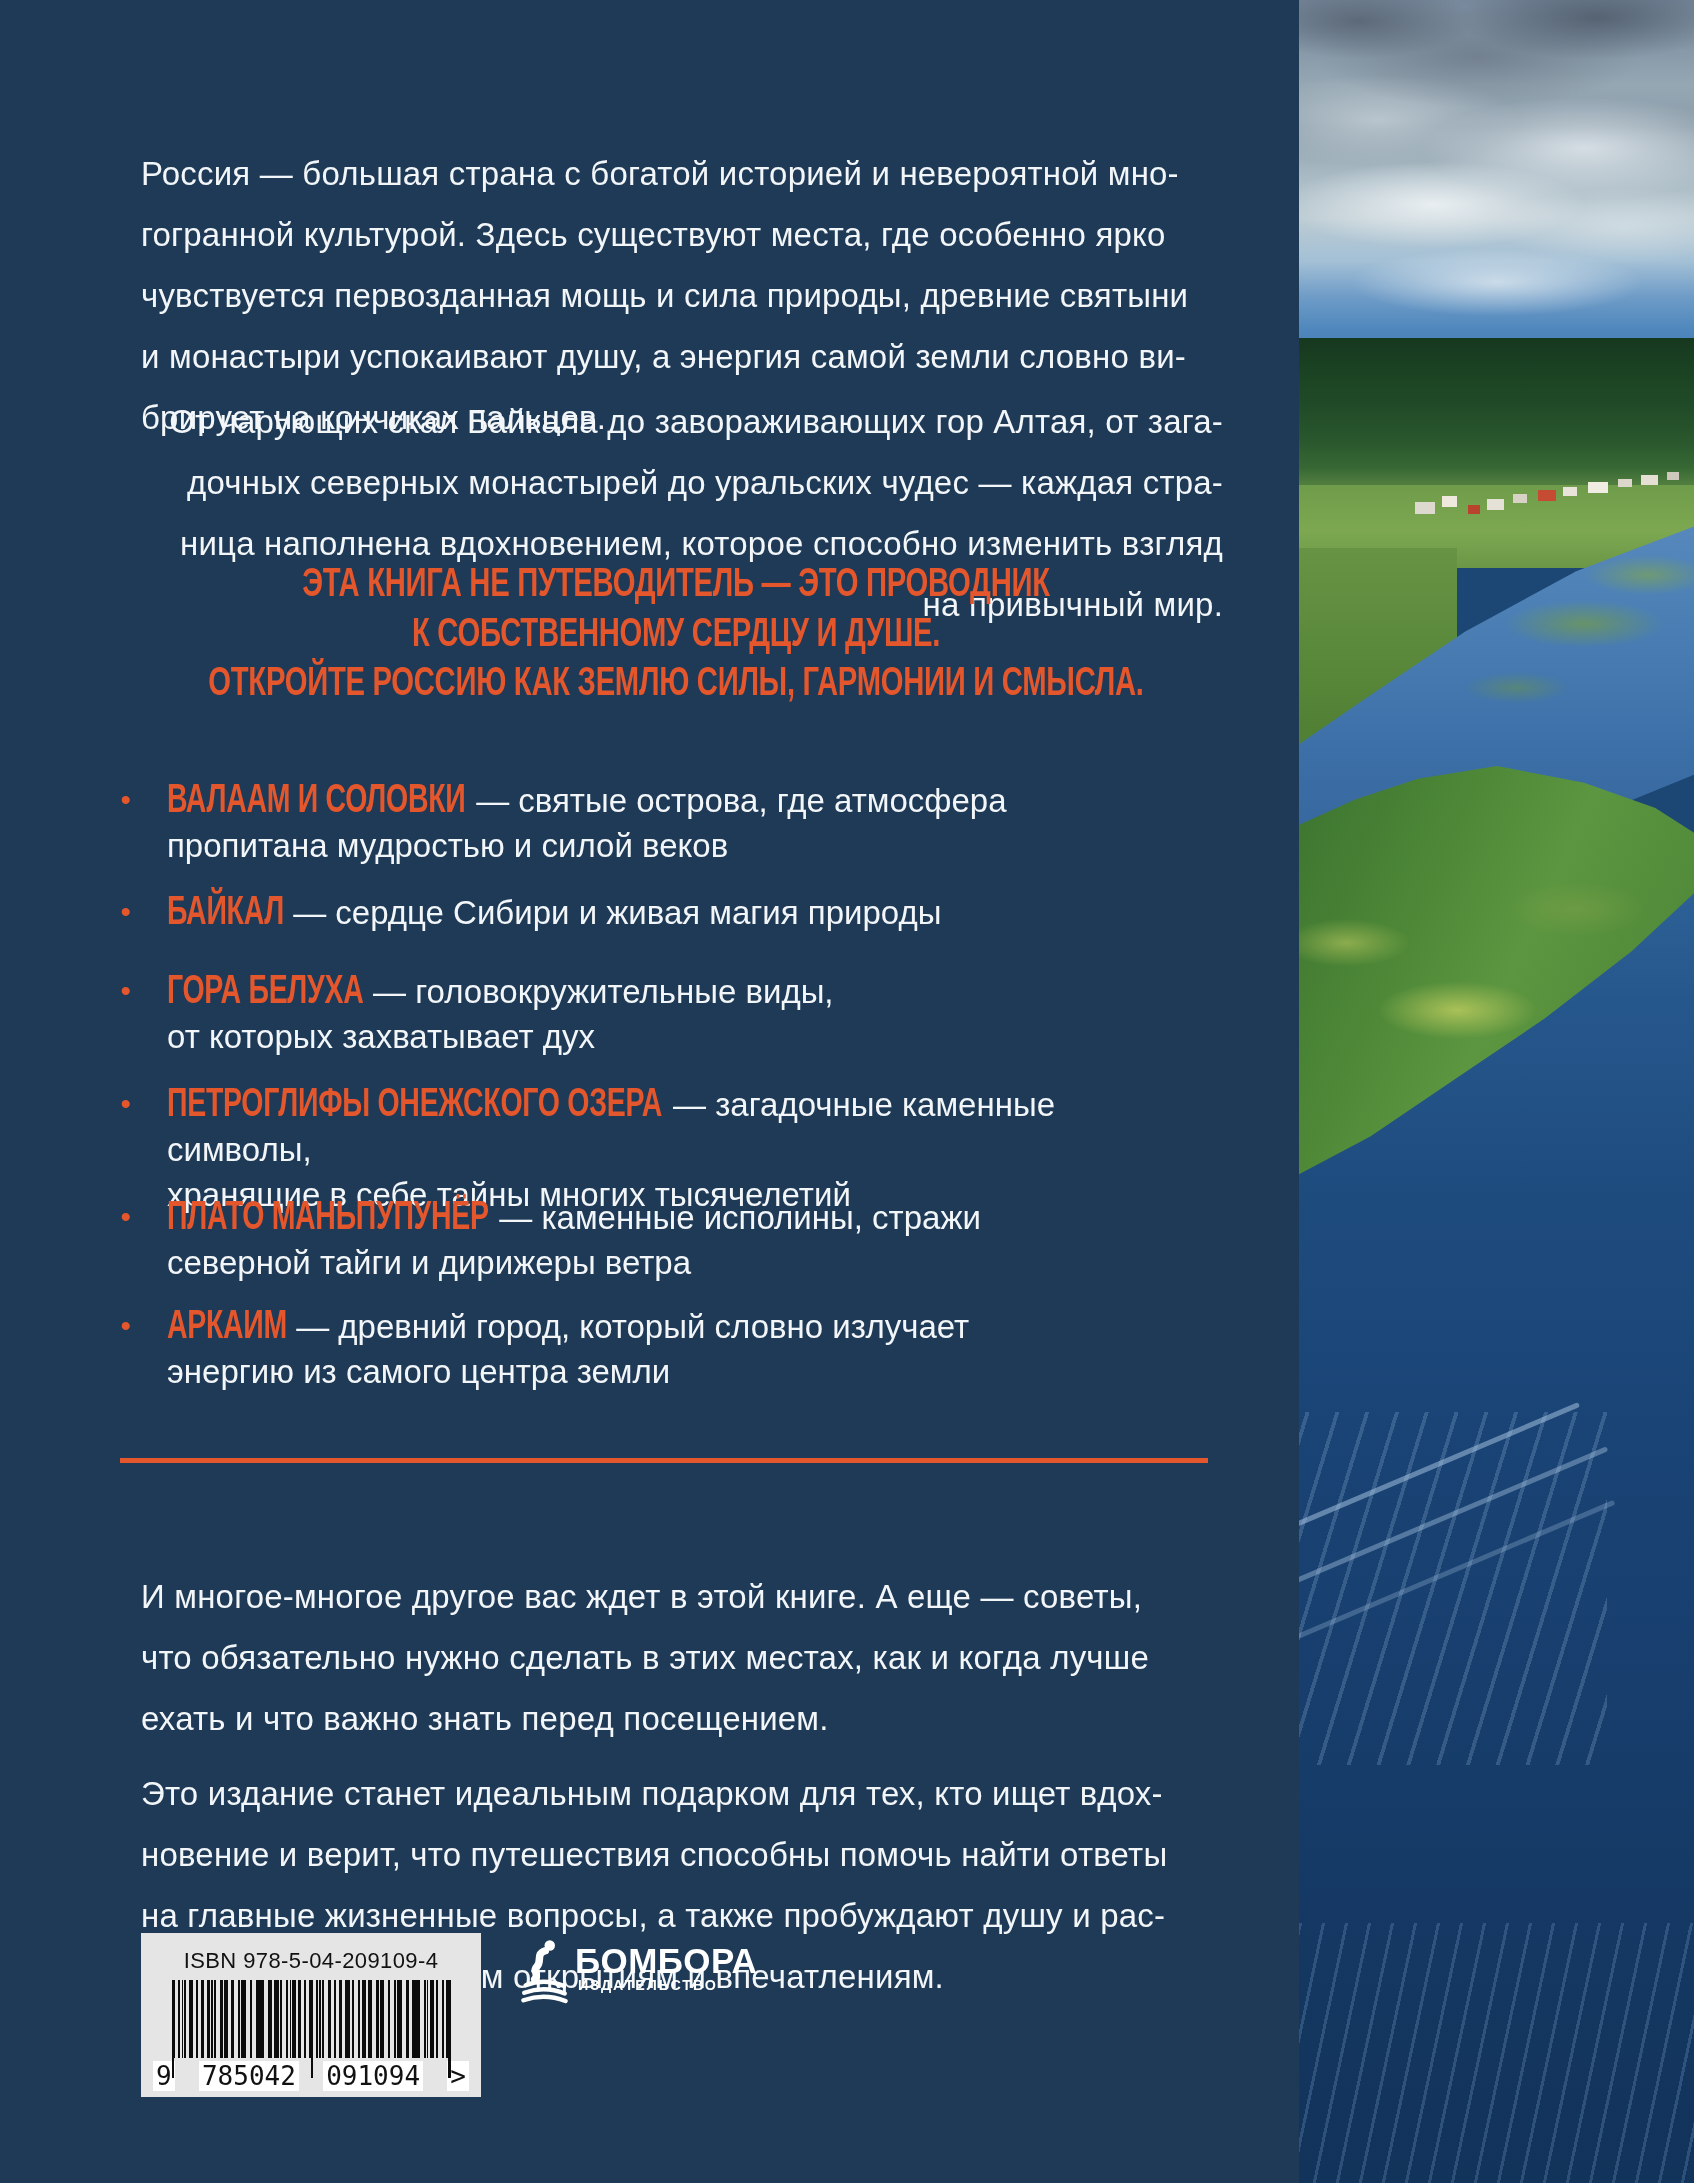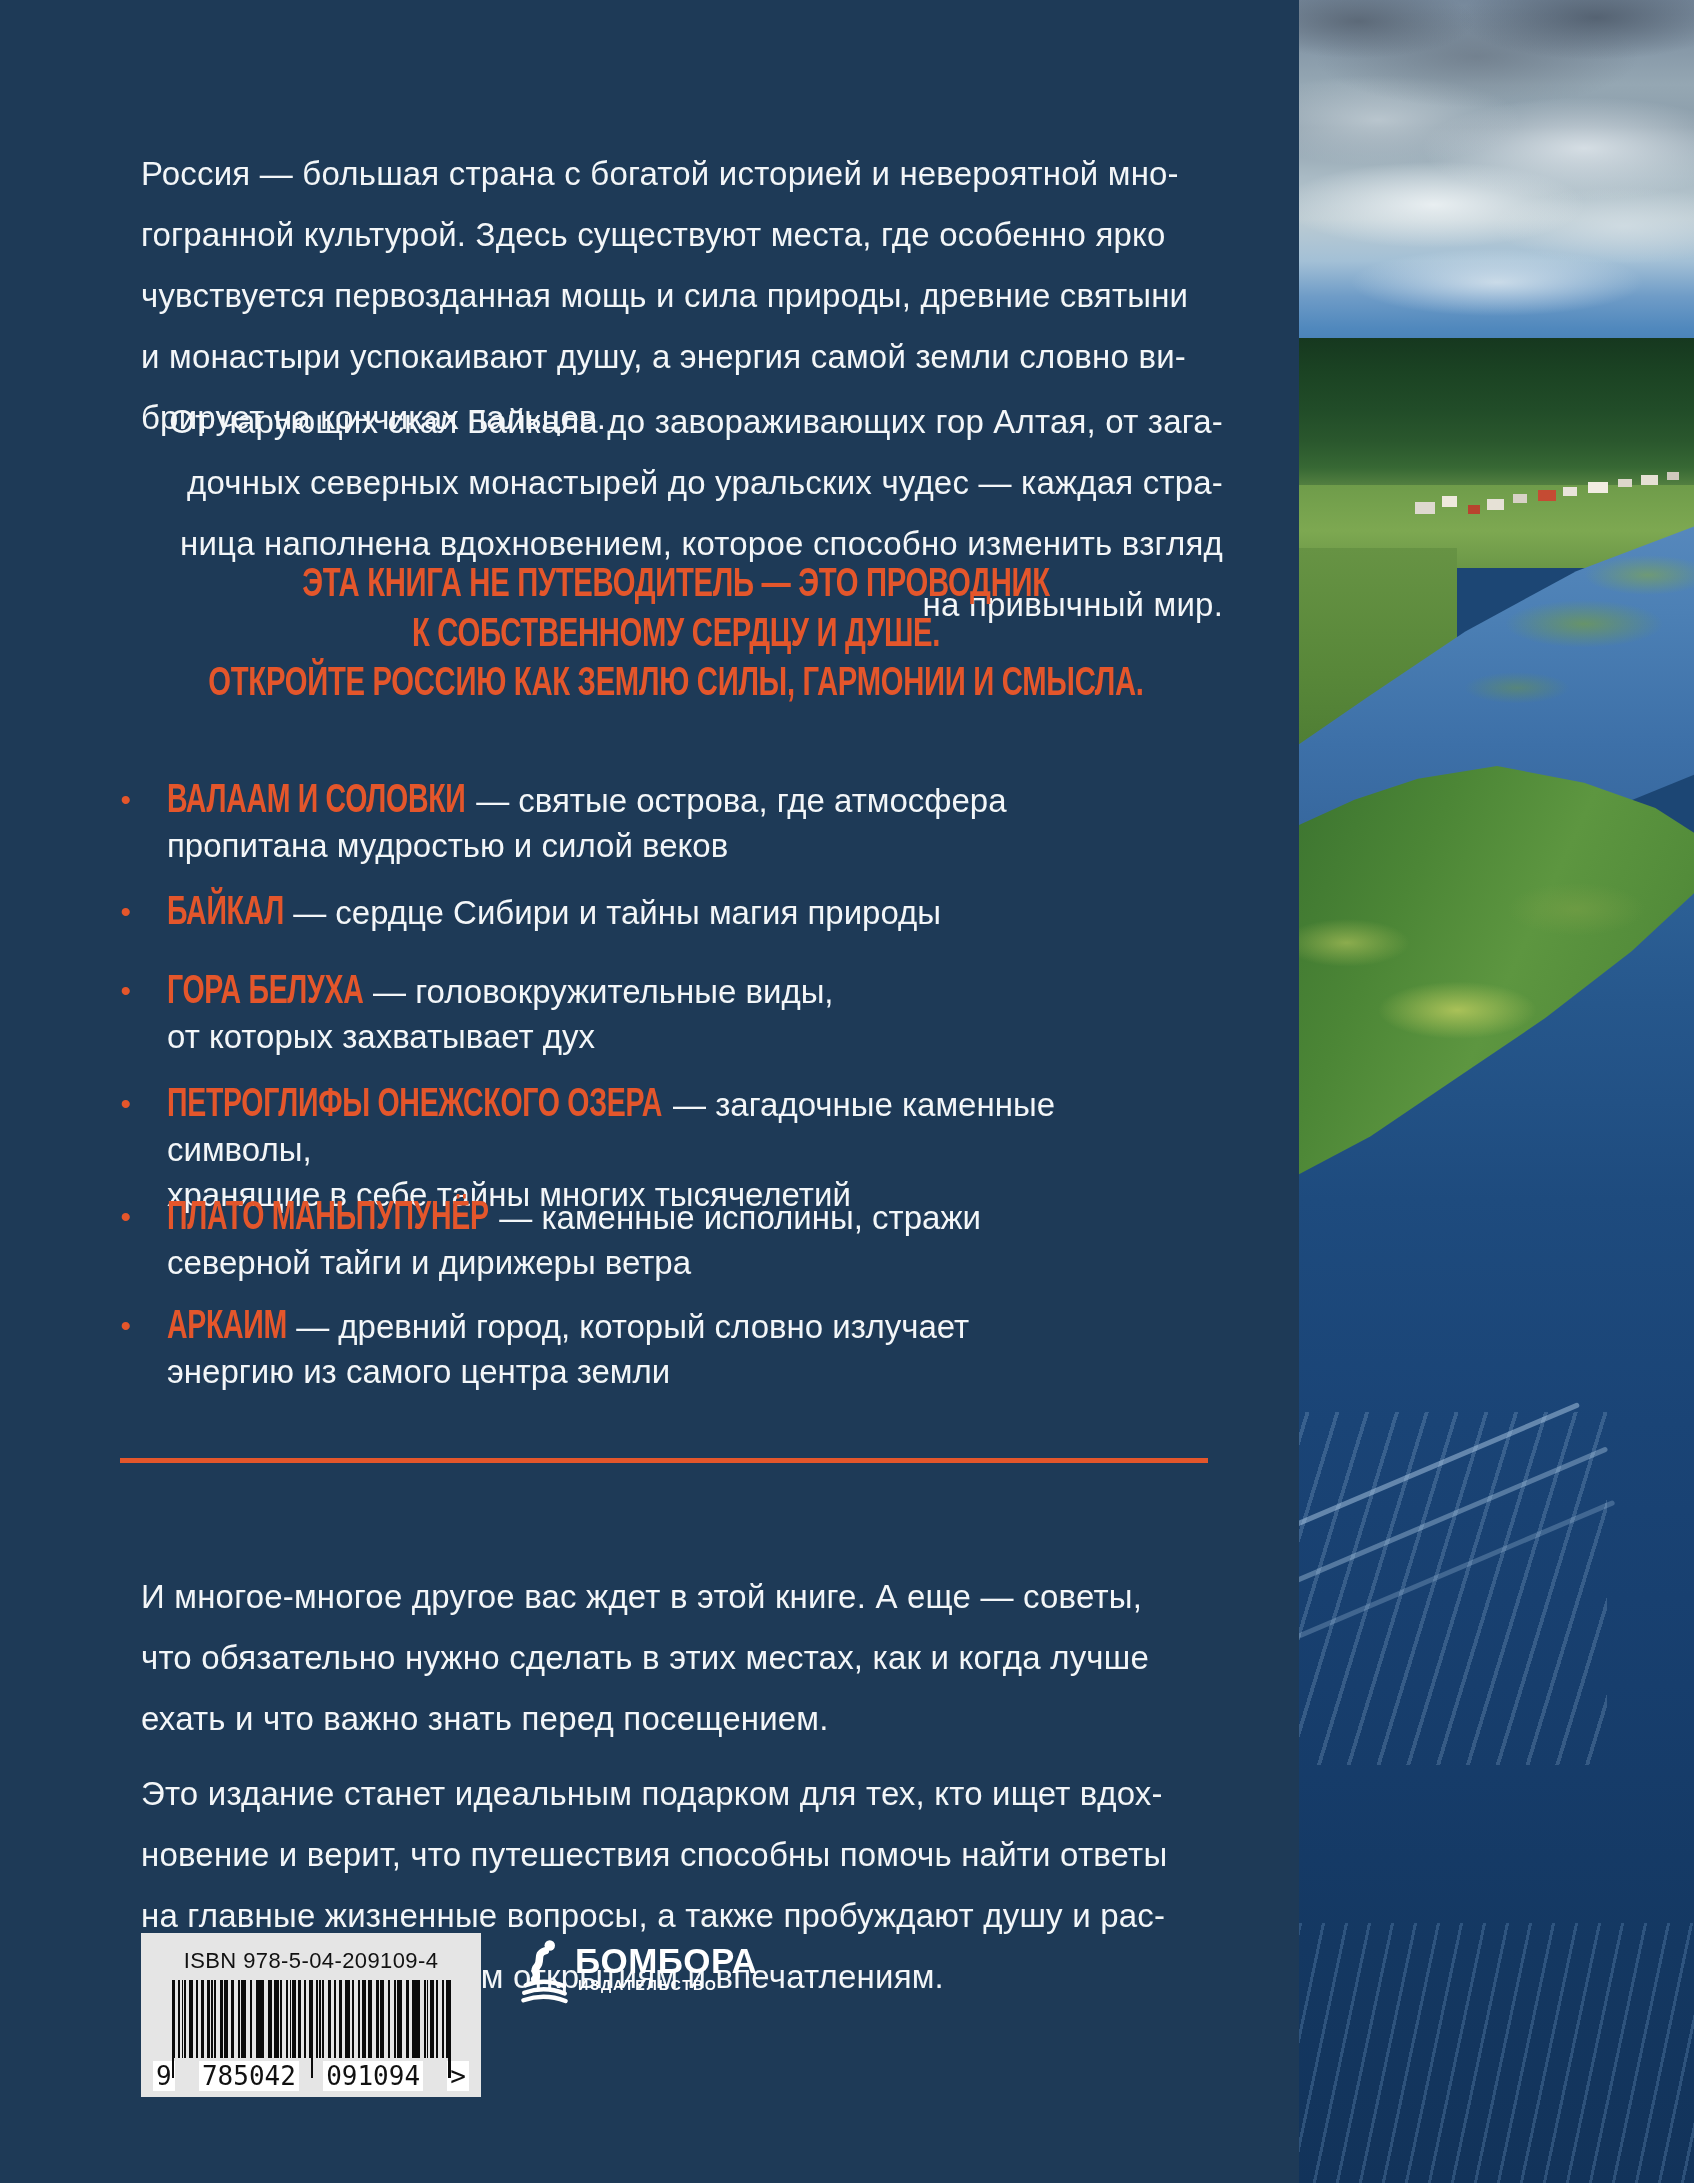--- a/index.html
+++ b/index.html
@@ -174,21 +174,21 @@
 
   <div class="highlight">ЭТА КНИГА НЕ ПУТЕВОДИТЕЛЬ — ЭТО ПРОВОДНИК
 К СОБСТВЕННОМУ СЕРДЦУ И ДУШЕ.
 ОТКРОЙТЕ РОССИЮ КАК ЗЕМЛЮ СИЛЫ, ГАРМОНИИ И СМЫСЛА.</div>
 
   <div class="bullet" id="b1">
     <span class="marker">•</span><span class="bname js-condense" style="display: inline-block; transform-origin: left 80%; transform: scale(0.75, 1.05); margin-right: -98px;">ВАЛААМ И СОЛОВКИ</span><span class="bdesc"> — святые острова, где атмосфера
 пропитана мудростью и силой веков</span>
   </div>
   <div class="bullet" id="b2">
-    <span class="marker">•</span><span class="bname js-condense" style="display: inline-block; transform-origin: left 80%; transform: scale(0.75, 1.05); margin-right: -39px;">БАЙКАЛ</span><span class="bdesc"> — сердце Сибири и тайны магия природы</span>
+    <span class="marker">•</span><span class="bname js-condense" style="display: inline-block; transform-origin: left 80%; transform: scale(0.75, 1.05); margin-right: -39px;">БАЙКАЛ</span><span class="bdesc"> — сердце Сибири и живая магия природы</span>
   </div>
   <div class="bullet" id="b3">
     <span class="marker">•</span><span class="bname js-condense" style="display: inline-block; transform-origin: left 80%; transform: scale(0.75, 1.05); margin-right: -65px;">ГОРА БЕЛУХА</span><span class="bdesc"> — головокружительные виды,
 от которых захватывает дух</span>
   </div>
   <div class="bullet" id="b4">
     <span class="marker">•</span><span class="bname js-condense" style="display: inline-block; transform-origin: left 80%; transform: scale(0.75, 1.05); margin-right: -163px;">ПЕТРОГЛИФЫ ОНЕЖСКОГО ОЗЕРА</span><span class="bdesc"> — загадочные каменные символы,
 хранящие в себе тайны многих тысячелетий</span>
   </div>
   <div class="bullet" id="b5">

